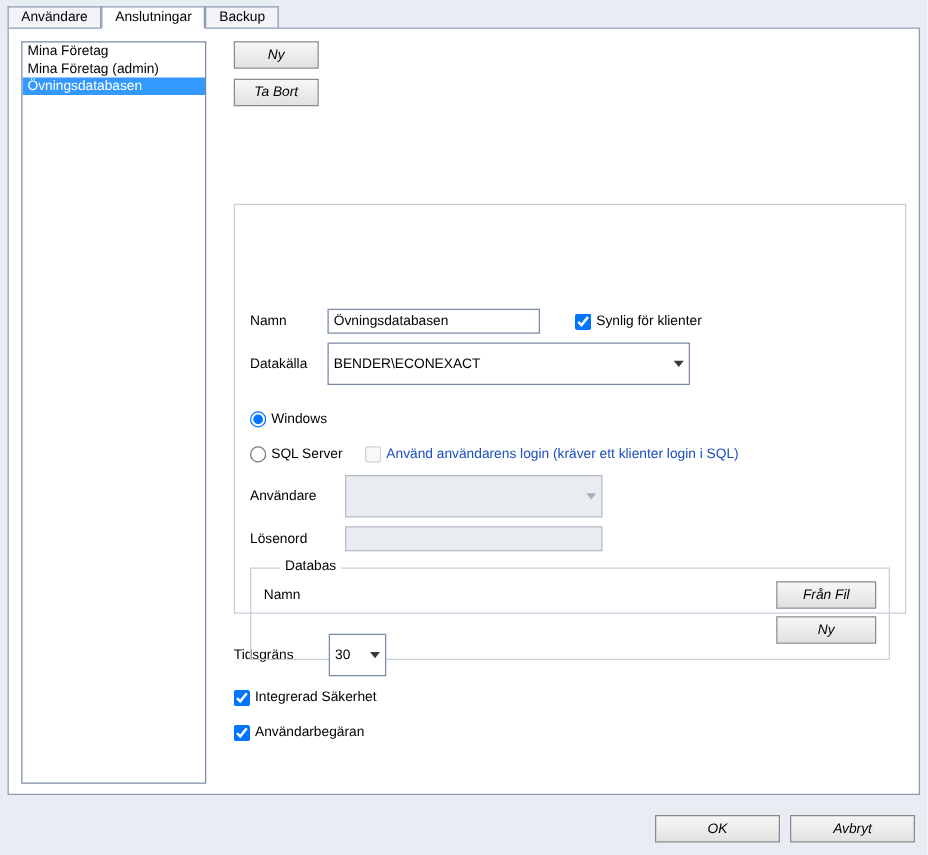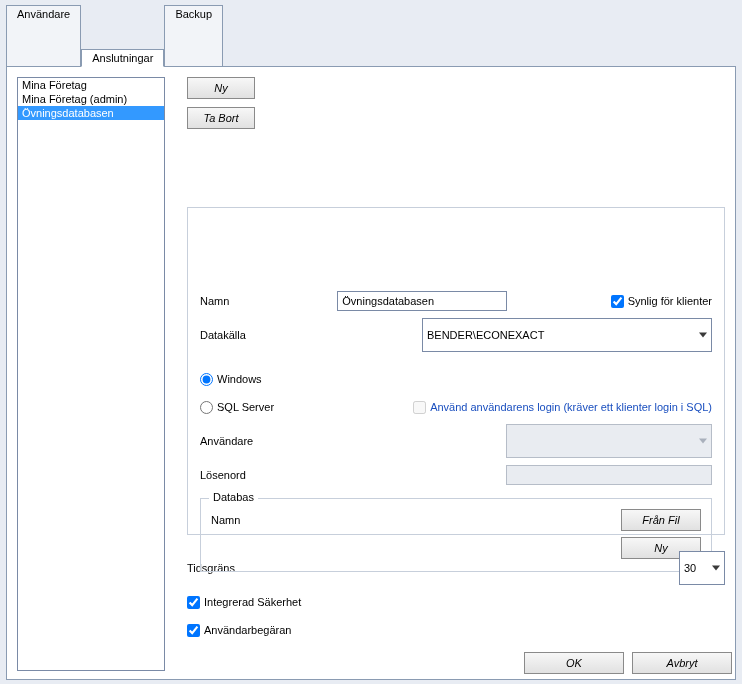--- a/index.html
+++ b/index.html
@@ -24,21 +24,20 @@
     background: #f2f4f8;
     margin-right: 0;
     position: relative;
     top: 1px;
     cursor: pointer;
   }
   .tab.active {
     background: #ffffff;
     border-bottom: 1px solid #ffffff;
     z-index: 2;
-    margin-top: 44px;
   }
   .panel {
     border: 1px solid #8a9bb2;
     margin: 0 6px;
     background: #ffffff;
     height: 614px;
     display: flex;
     gap: 22px;
     padding: 10px;
     position: relative;
@@ -84,21 +83,20 @@
     padding: 0 12px;
     margin-top: 70px;
     position: relative;
     height: 328px;
   }
   .form-row {
     display: flex;
     align-items: center;
     margin-top: 6px;
     min-height: 22px;
-    justify-content: space-between;
   }
   .label {
     width: 62px;
     flex-shrink: 0;
   }
   .label-wide {
     width: 76px;
     flex-shrink: 0;
   }
   input[type=text].txt {
@@ -148,21 +146,21 @@
   .disabled-combo .arrow { border-top-color: #a9b0bc; }
   .fieldset {
     border: 1px solid #c7cfdb;
     margin-top: 12px;
     padding: 8px 10px 12px 10px;
     position: relative;
   }
   .fieldset .legend {
     position: absolute;
     top: -8px;
-    left: 8px;
+    left: 23px;
     background: #ffffff;
     padding: 0 4px;
   }
   .dlg-buttons {
     position: absolute;
     right: 10px;
     bottom: 10px;
     display: flex;
     gap: 8px;
   }

